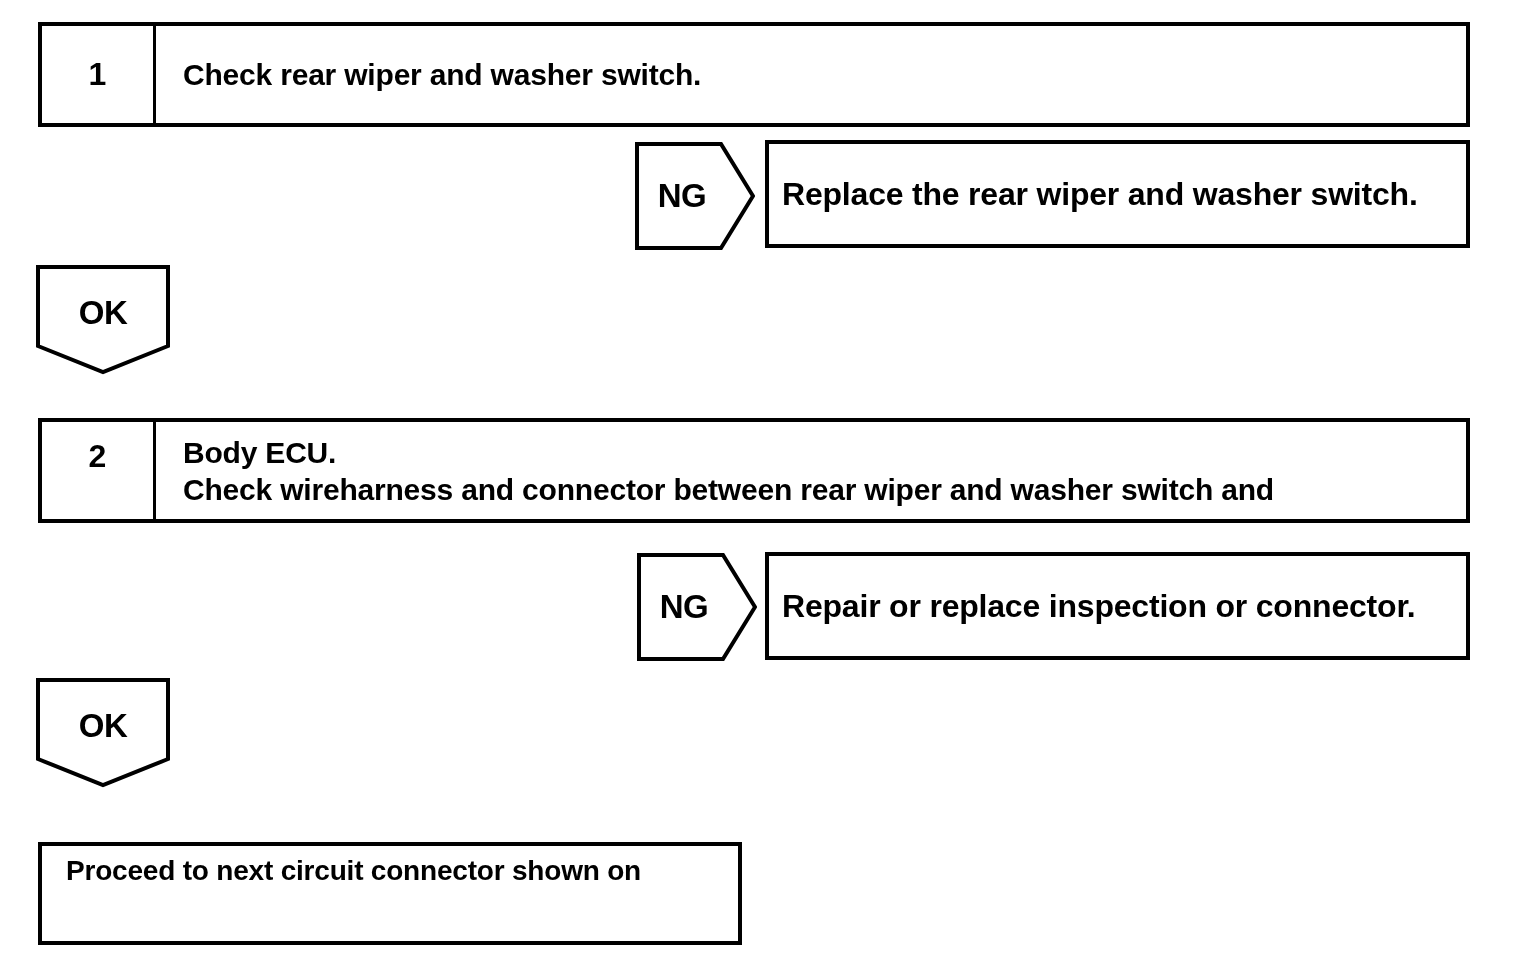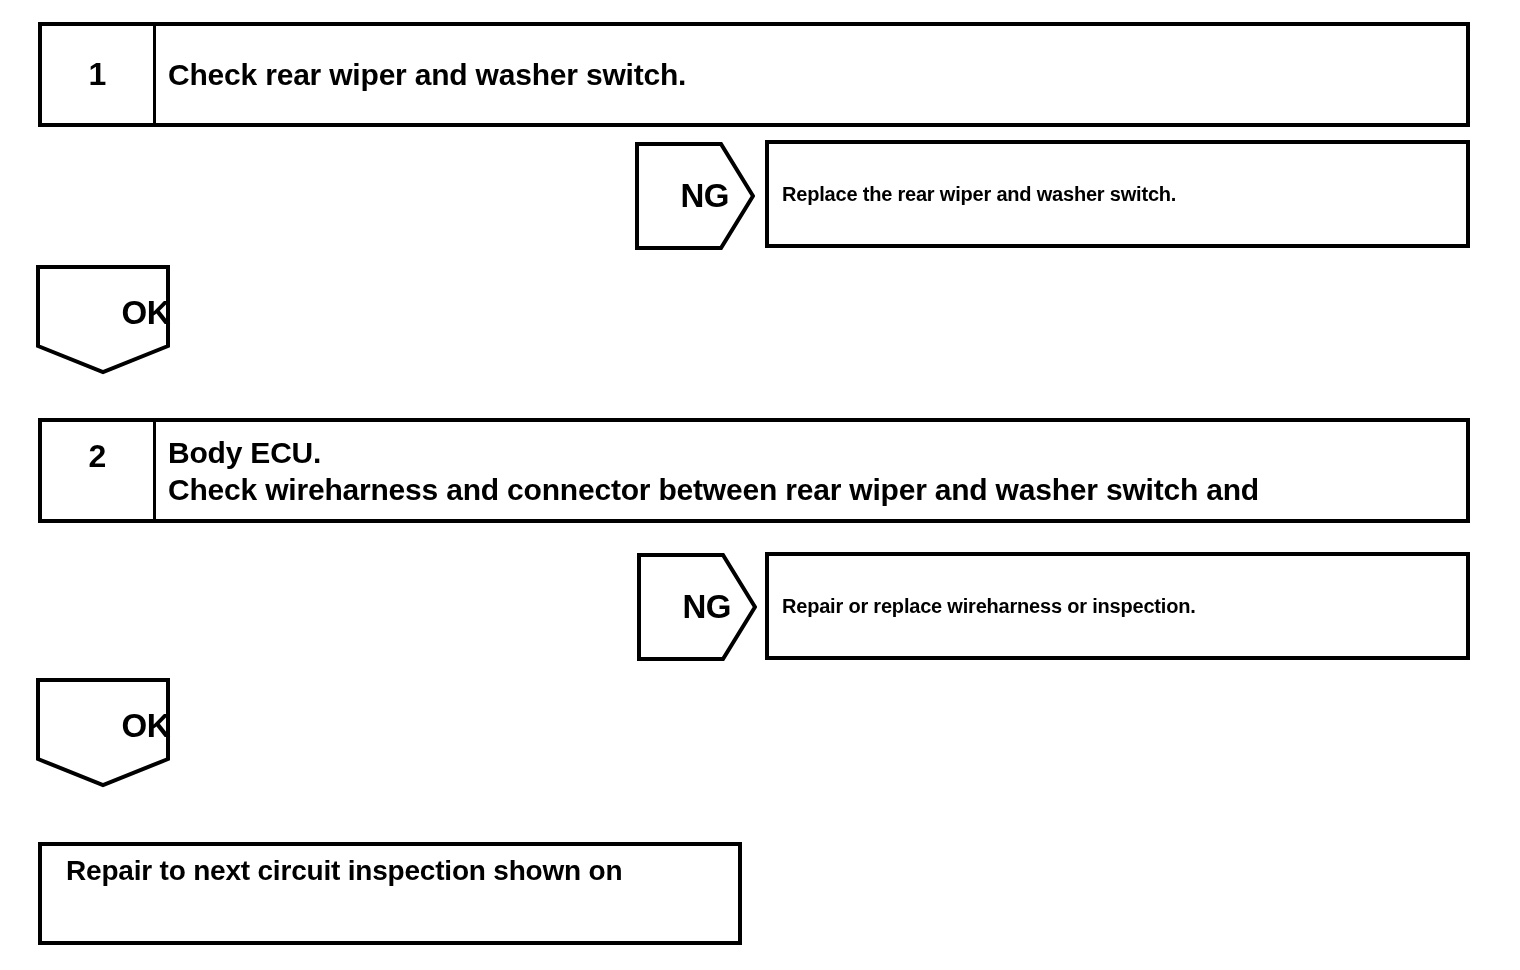--- a/index.html
+++ b/index.html
@@ -39,43 +39,43 @@
   }
   .num-cell.top-align {
     align-items: flex-start;
     padding-top: 16px;
   }
   .instr-cell {
     flex: 1 1 auto;
     display: flex;
     flex-direction: column;
     justify-content: center;
-    padding-left: 12px;
+    padding-left: 27px;
     padding-right: 10px;
     font-size: 30px;
     font-weight: 700;
     line-height: 37px;
     letter-spacing: -0.2px;
   }
   .result-box {
     align-items: center;
     padding-left: 13px;
-    font-size: 20px;
+    font-size: 32px;
     font-weight: 700;
     letter-spacing: -0.2px;
   }
   .shape {
     position: absolute;
   }
   .shape svg { display: block; }
   .shape .lbl {
     position: absolute;
     font-weight: 700;
     font-size: 33px;
-    text-align: right;
+    text-align: center;
     letter-spacing: -0.5px;
   }
   .ng-lbl {
     left: 0;
     right: 26px;
     top: 50%;
     transform: translateY(-50%);
   }
   .ok-lbl {
     left: 0;
@@ -142,27 +142,27 @@
   </div>
 
   <div class="shape" style="left:637px; top:553px; width:120px; height:108px;">
     <svg width="120" height="108" viewBox="0 0 120 108">
       <polygon points="2,2 86,2 118,54 86,106 2,106" fill="#ffffff" stroke="#000000" stroke-width="4" stroke-linejoin="miter"></polygon>
     </svg>
     <span class="lbl ng-lbl">NG</span>
   </div>
 
   <div class="box result-box" style="left:765px; top:552px; width:705px; height:108px;">
-    <div>Repair or replace wireharness or inspection.</div>
+    <div>Repair or replace inspection or connector.</div>
   </div>
 
   <div class="shape" style="left:36px; top:678px; width:134px; height:110px;">
     <svg width="134" height="110" viewBox="0 0 134 110">
       <polygon points="2,2 132,2 132,81 67,107 2,81" fill="#ffffff" stroke="#000000" stroke-width="4" stroke-linejoin="miter"></polygon>
     </svg>
     <span class="lbl ok-lbl">OK</span>
   </div>
 
   <div class="box terminal-box" style="left:38px; top:842px; width:704px; height:103px;">
-    <div class="terminal-line1">Repair to next circuit inspection shown on</div>
+    <div class="terminal-line1">Proceed to next circuit connector shown on</div>
   </div>
 
 </div>
 
 </body></html>

